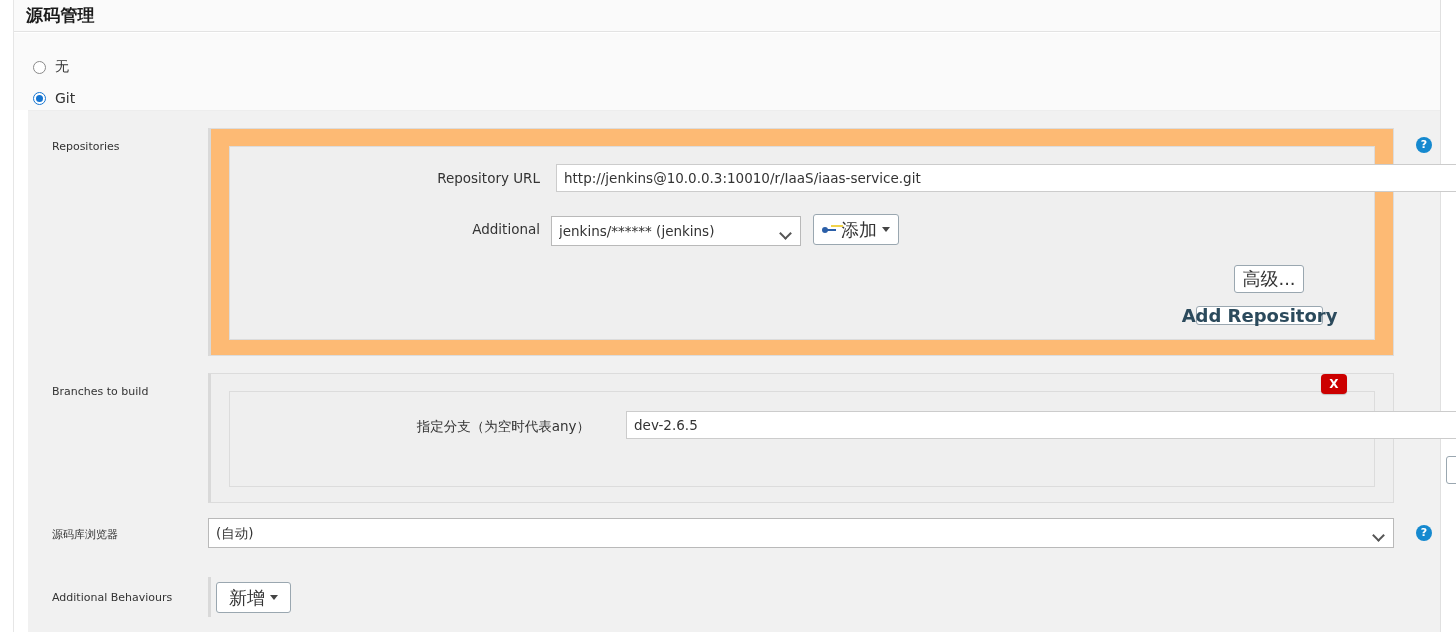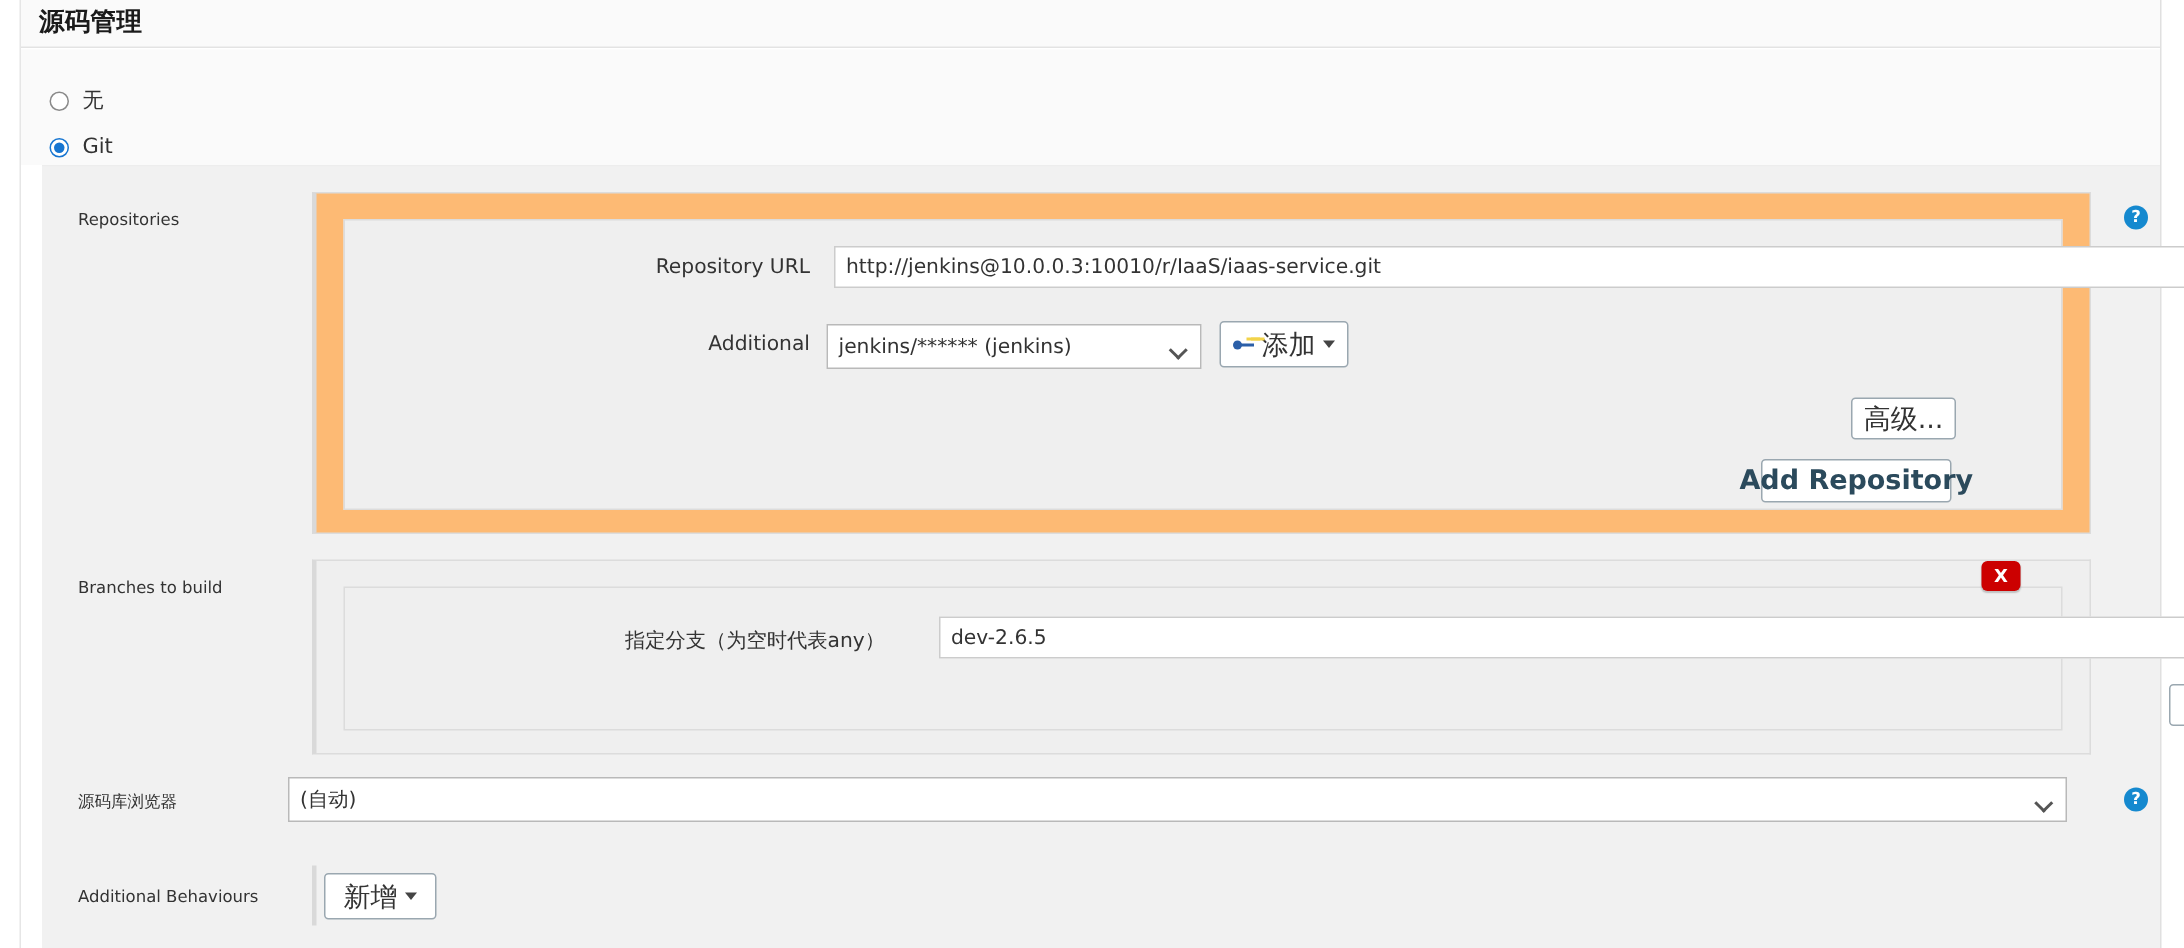--- a/index.html
+++ b/index.html
@@ -351,21 +351,21 @@
             <div class="btn" style="left:583px; top:67px; width:86px; height:31px;">
               <span class="key-icon"></span>
               <span>添加</span>
               <span class="caret"></span>
             </div>
 
             <div class="btn" style="left:1004px; top:118px; width:70px; height:28px;">
               <span>高级...</span>
             </div>
 
-            <div class="btn bold" style="left:944px; top:159px; width:127px; height:29px;align-items:center;">
+            <div class="btn bold" style="left:966px; top:159px; width:127px; height:19px;align-items:center;">
               <span>Add Repository</span>
             </div>
           </div>
         </div>
 
         <div class="help-icon" style="left:1388px; top:9px;">?</div>
       </div>
 
       <div class="row" id="branches-row">
         <div class="row-label">Branches to build</div>
@@ -380,21 +380,21 @@
               
             </div>
           </div>
 
           <div class="x-badge" style="left:1110px; top:0px;">X</div>
         </div>
       </div>
 
       <div class="row" id="browser-row">
         <div class="row-label">源码库浏览器</div>
-        <div class="select-wrap" style="left:164px; top:0px; width:1186px; height:30px;padding-left:17px;">
+        <div class="select-wrap" style="left:180px; top:0px; width:1186px; height:30px;padding-left:17px;">
           <select class="select" style="left:0; top:0; width:1186px;">
             <option>(自动)</option>
           </select>
         </div>
         <div class="help-icon" style="left:1388px; top:7px;">?</div>
       </div>
 
       <div class="row" id="behaviours-row">
         <div class="row-label">Additional Behaviours</div>
         <div class="row-sep" style="left:180px; top:4px; height:40px;"></div>

